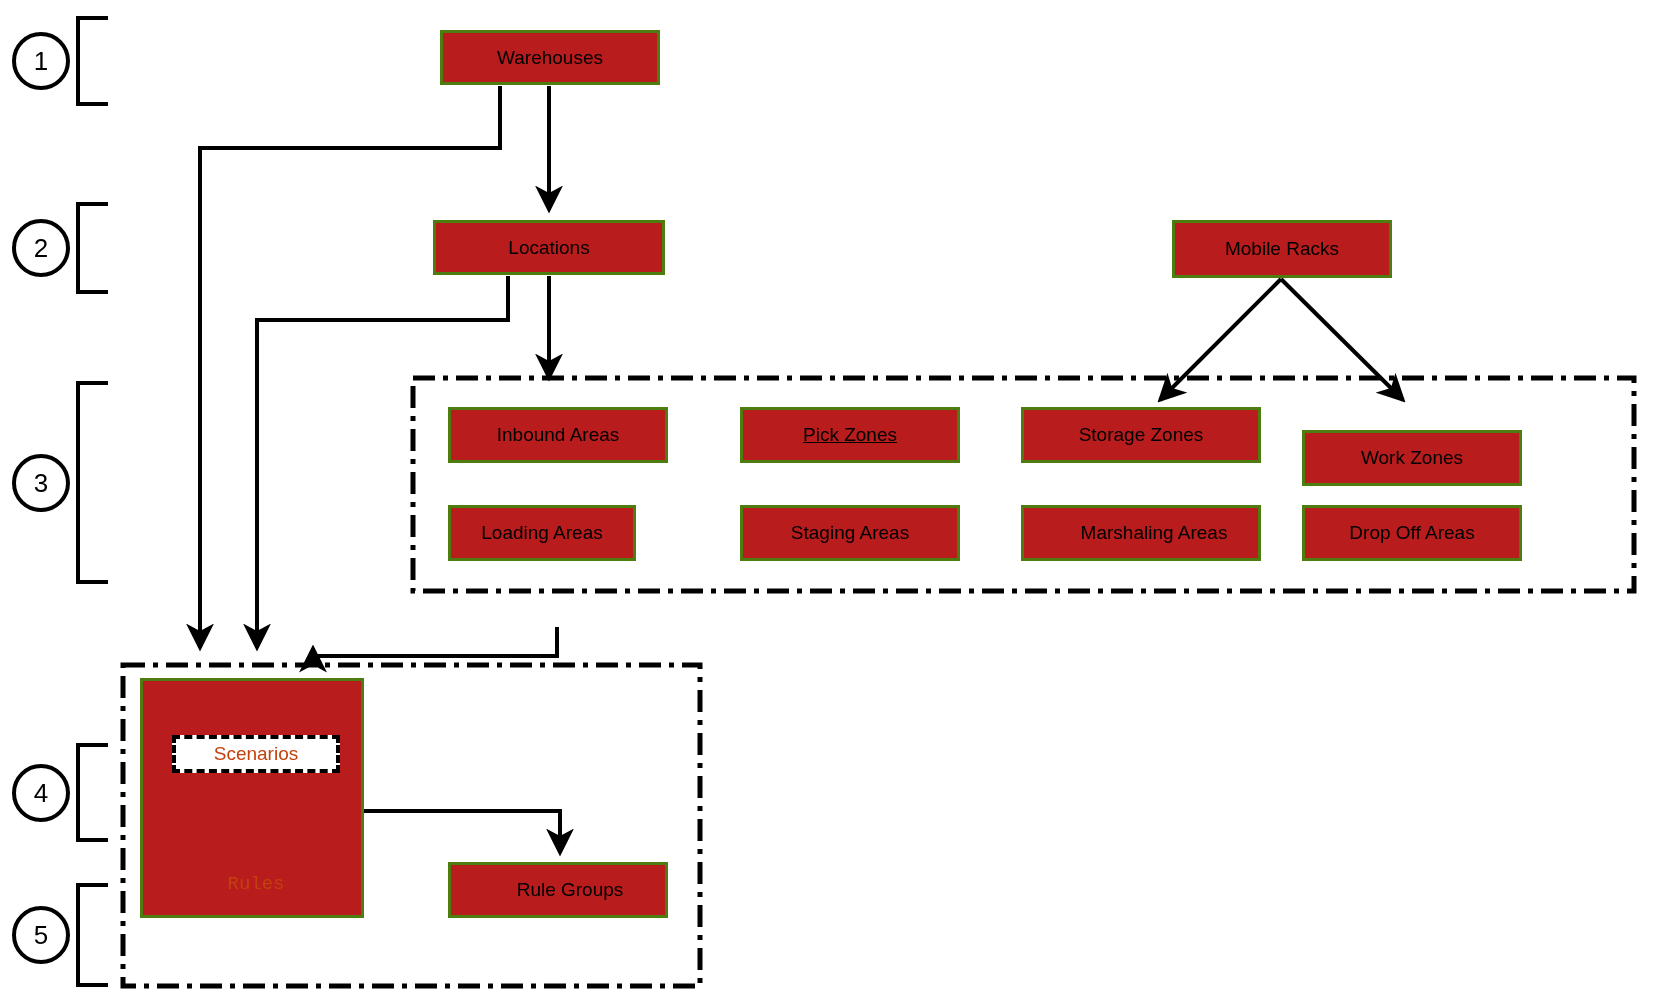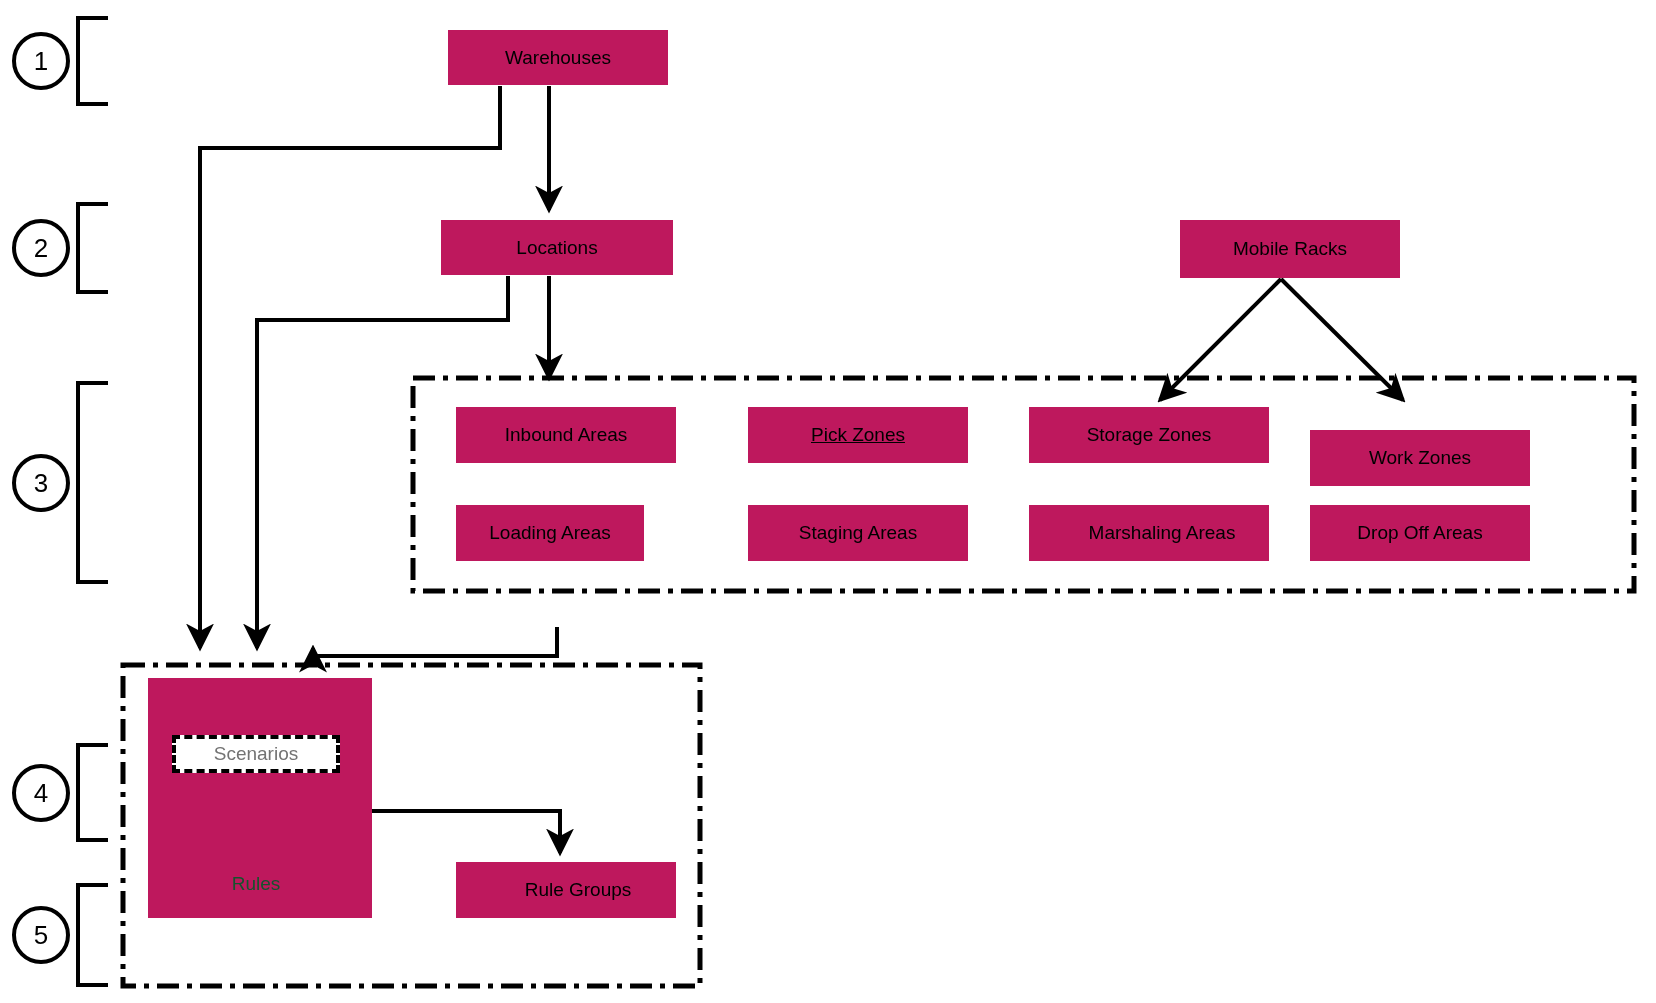--- a/index.html
+++ b/index.html
@@ -21,51 +21,51 @@
     position: absolute;
     left: 0;
     top: 0;
     width: 1656px;
     height: 1003px;
     pointer-events: none;
   }
   .node {
     position: absolute;
     box-sizing: border-box;
-    background: #be185d;
-    border: 3px solid #be185d;
+    background: #b91c1c;
+    border: 3px solid #4d7c0f;
     display: flex;
     align-items: center;
     justify-content: center;
     font-size: 19px;
     color: #000000;
     text-align: center;
     line-height: 1.15;
-    margin-left: 8px;
   }
   .node-plain {
     position: absolute;
     box-sizing: border-box;
     display: flex;
     align-items: center;
     justify-content: center;
     font-size: 19px;
-    color: #14532d;
+    color: #c2410c;
     text-align: center;
+    font-family: Liberation Mono, monospace;
   }
   .scenarios-box {
     position: absolute;
     box-sizing: border-box;
     background: #ffffff;
     border: 4px dashed #000000;
     display: flex;
     align-items: center;
     justify-content: center;
     font-size: 19px;
-    color: #737373;
+    color: #c2410c;
   }
   .group-dashdot {
     position: absolute;
     box-sizing: border-box;
     background: transparent;
   }
   .marker-num {
     position: absolute;
     box-sizing: border-box;
     width: 58px;

